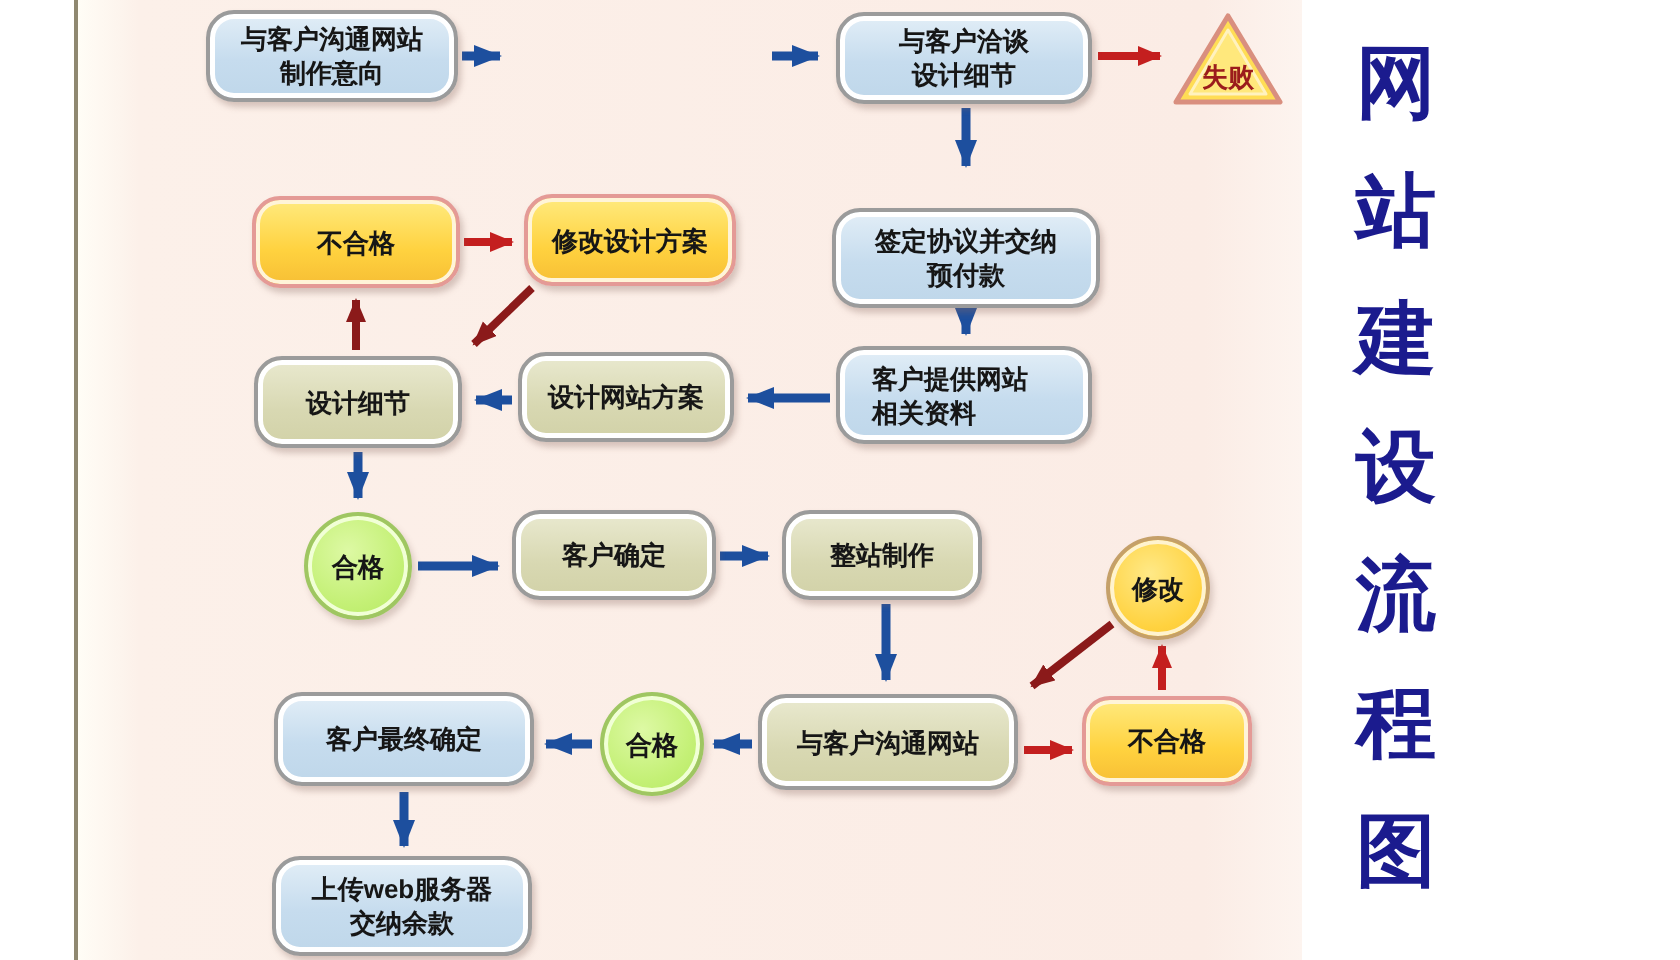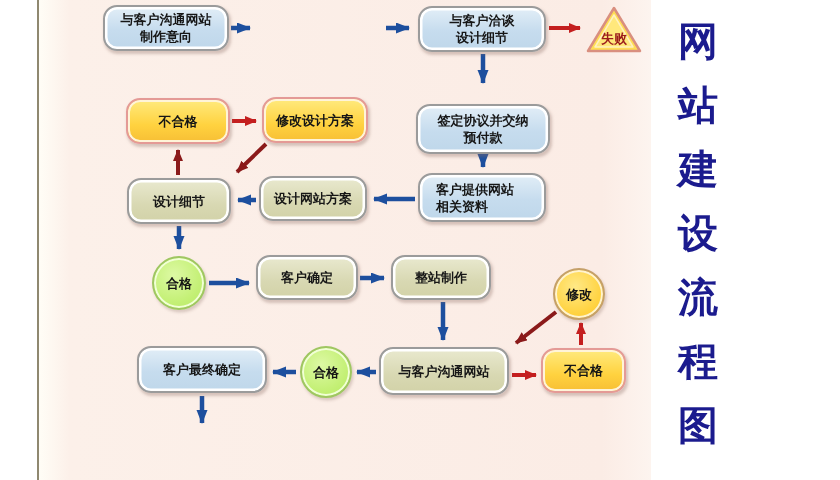--- a/index.html
+++ b/index.html
@@ -99,20 +99,22 @@
   <div class="node circle green" style="left:152px;top:256px;width:54px;height:54px;">合格</div>
   <div class="node rbox khaki" style="left:256px;top:255px;width:102px;height:45px;">客户确定</div>
   <div class="node rbox khaki" style="left:391px;top:255px;width:100px;height:45px;">整站制作</div>
   <div class="node circle orange" style="left:553px;top:268px;width:52px;height:52px;">修改</div>
 
   <div class="node rbox blue" style="left:137px;top:346px;width:130px;height:47px;">客户最终确定</div>
   <div class="node circle green" style="left:300px;top:346px;width:52px;height:52px;">合格</div>
   <div class="node rbox khaki" style="left:379px;top:347px;width:130px;height:48px;">与客户沟通网站</div>
   <div class="node rbox yellow" style="left:541px;top:348px;width:85px;height:45px;">不合格</div>
 
+  <div class="node rbox blue" style="left:136px;top:428px;width:130px;height:50px;">上传web服务器
+交纳余款</div>
 
   <div class="title-col">
     <span>网</span>
     <span>站</span>
     <span>建</span>
     <span>设</span>
     <span>流</span>
     <span>程</span>
     <span>图</span>
   </div>

